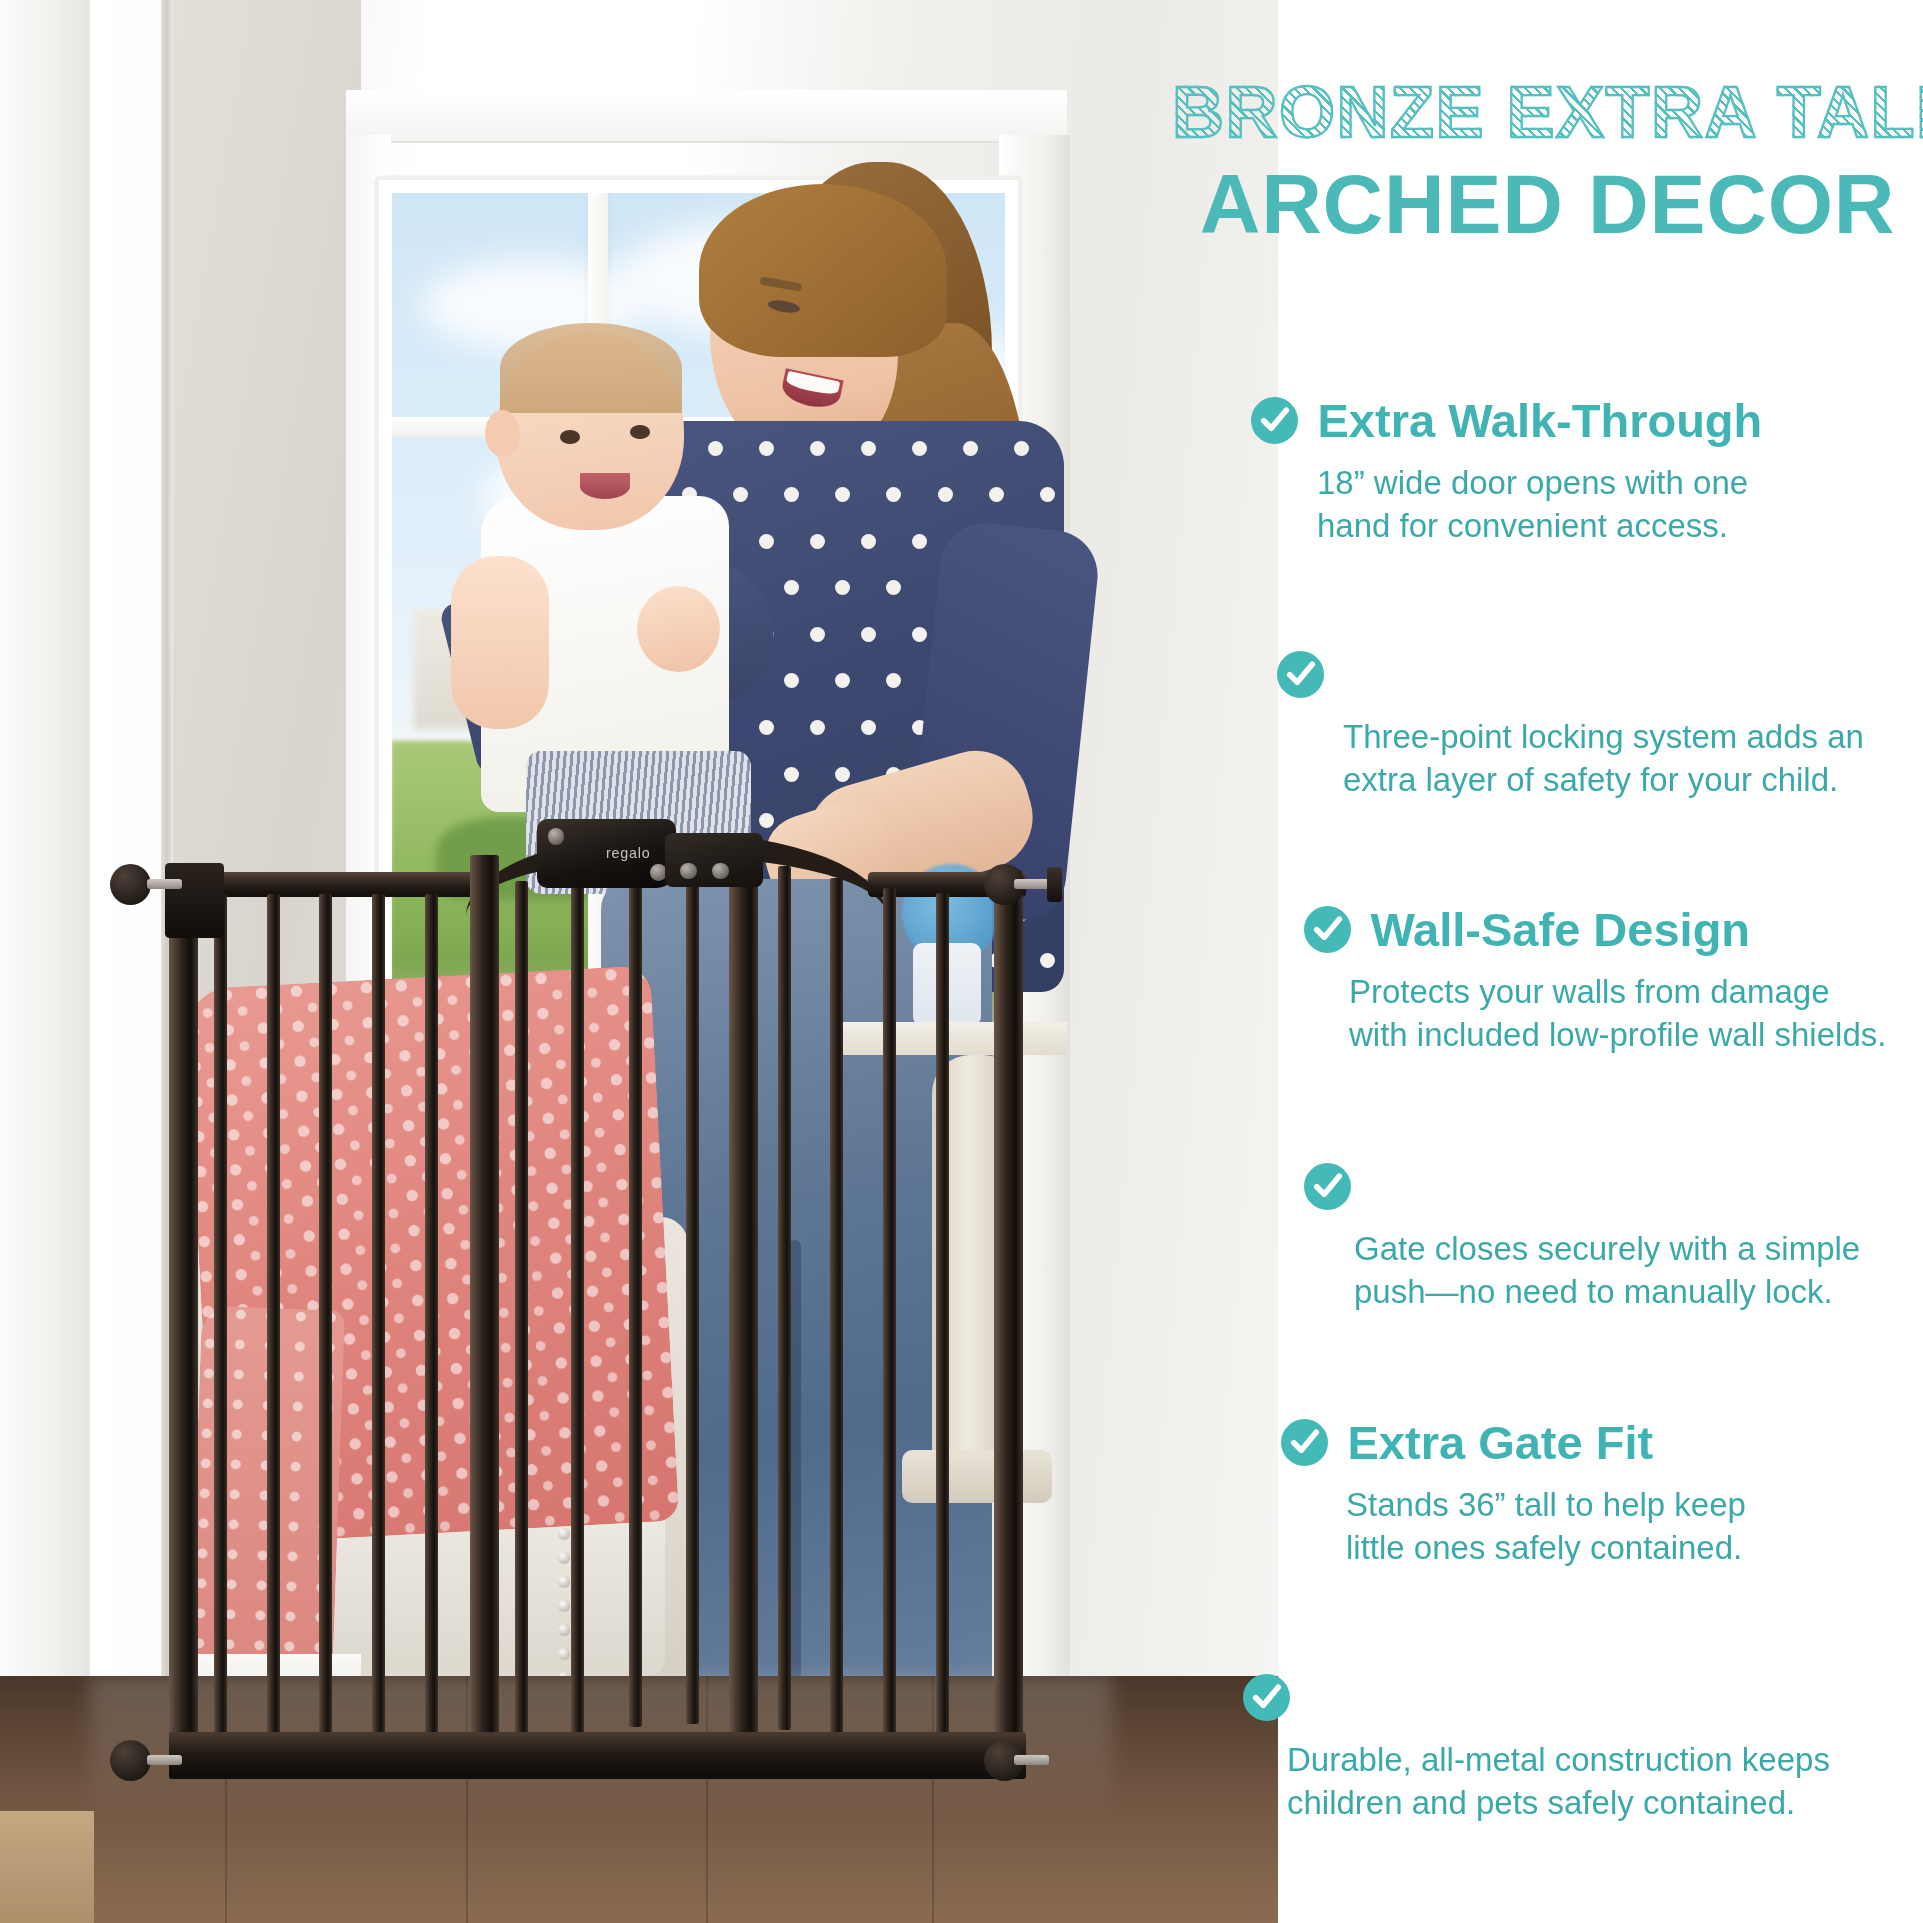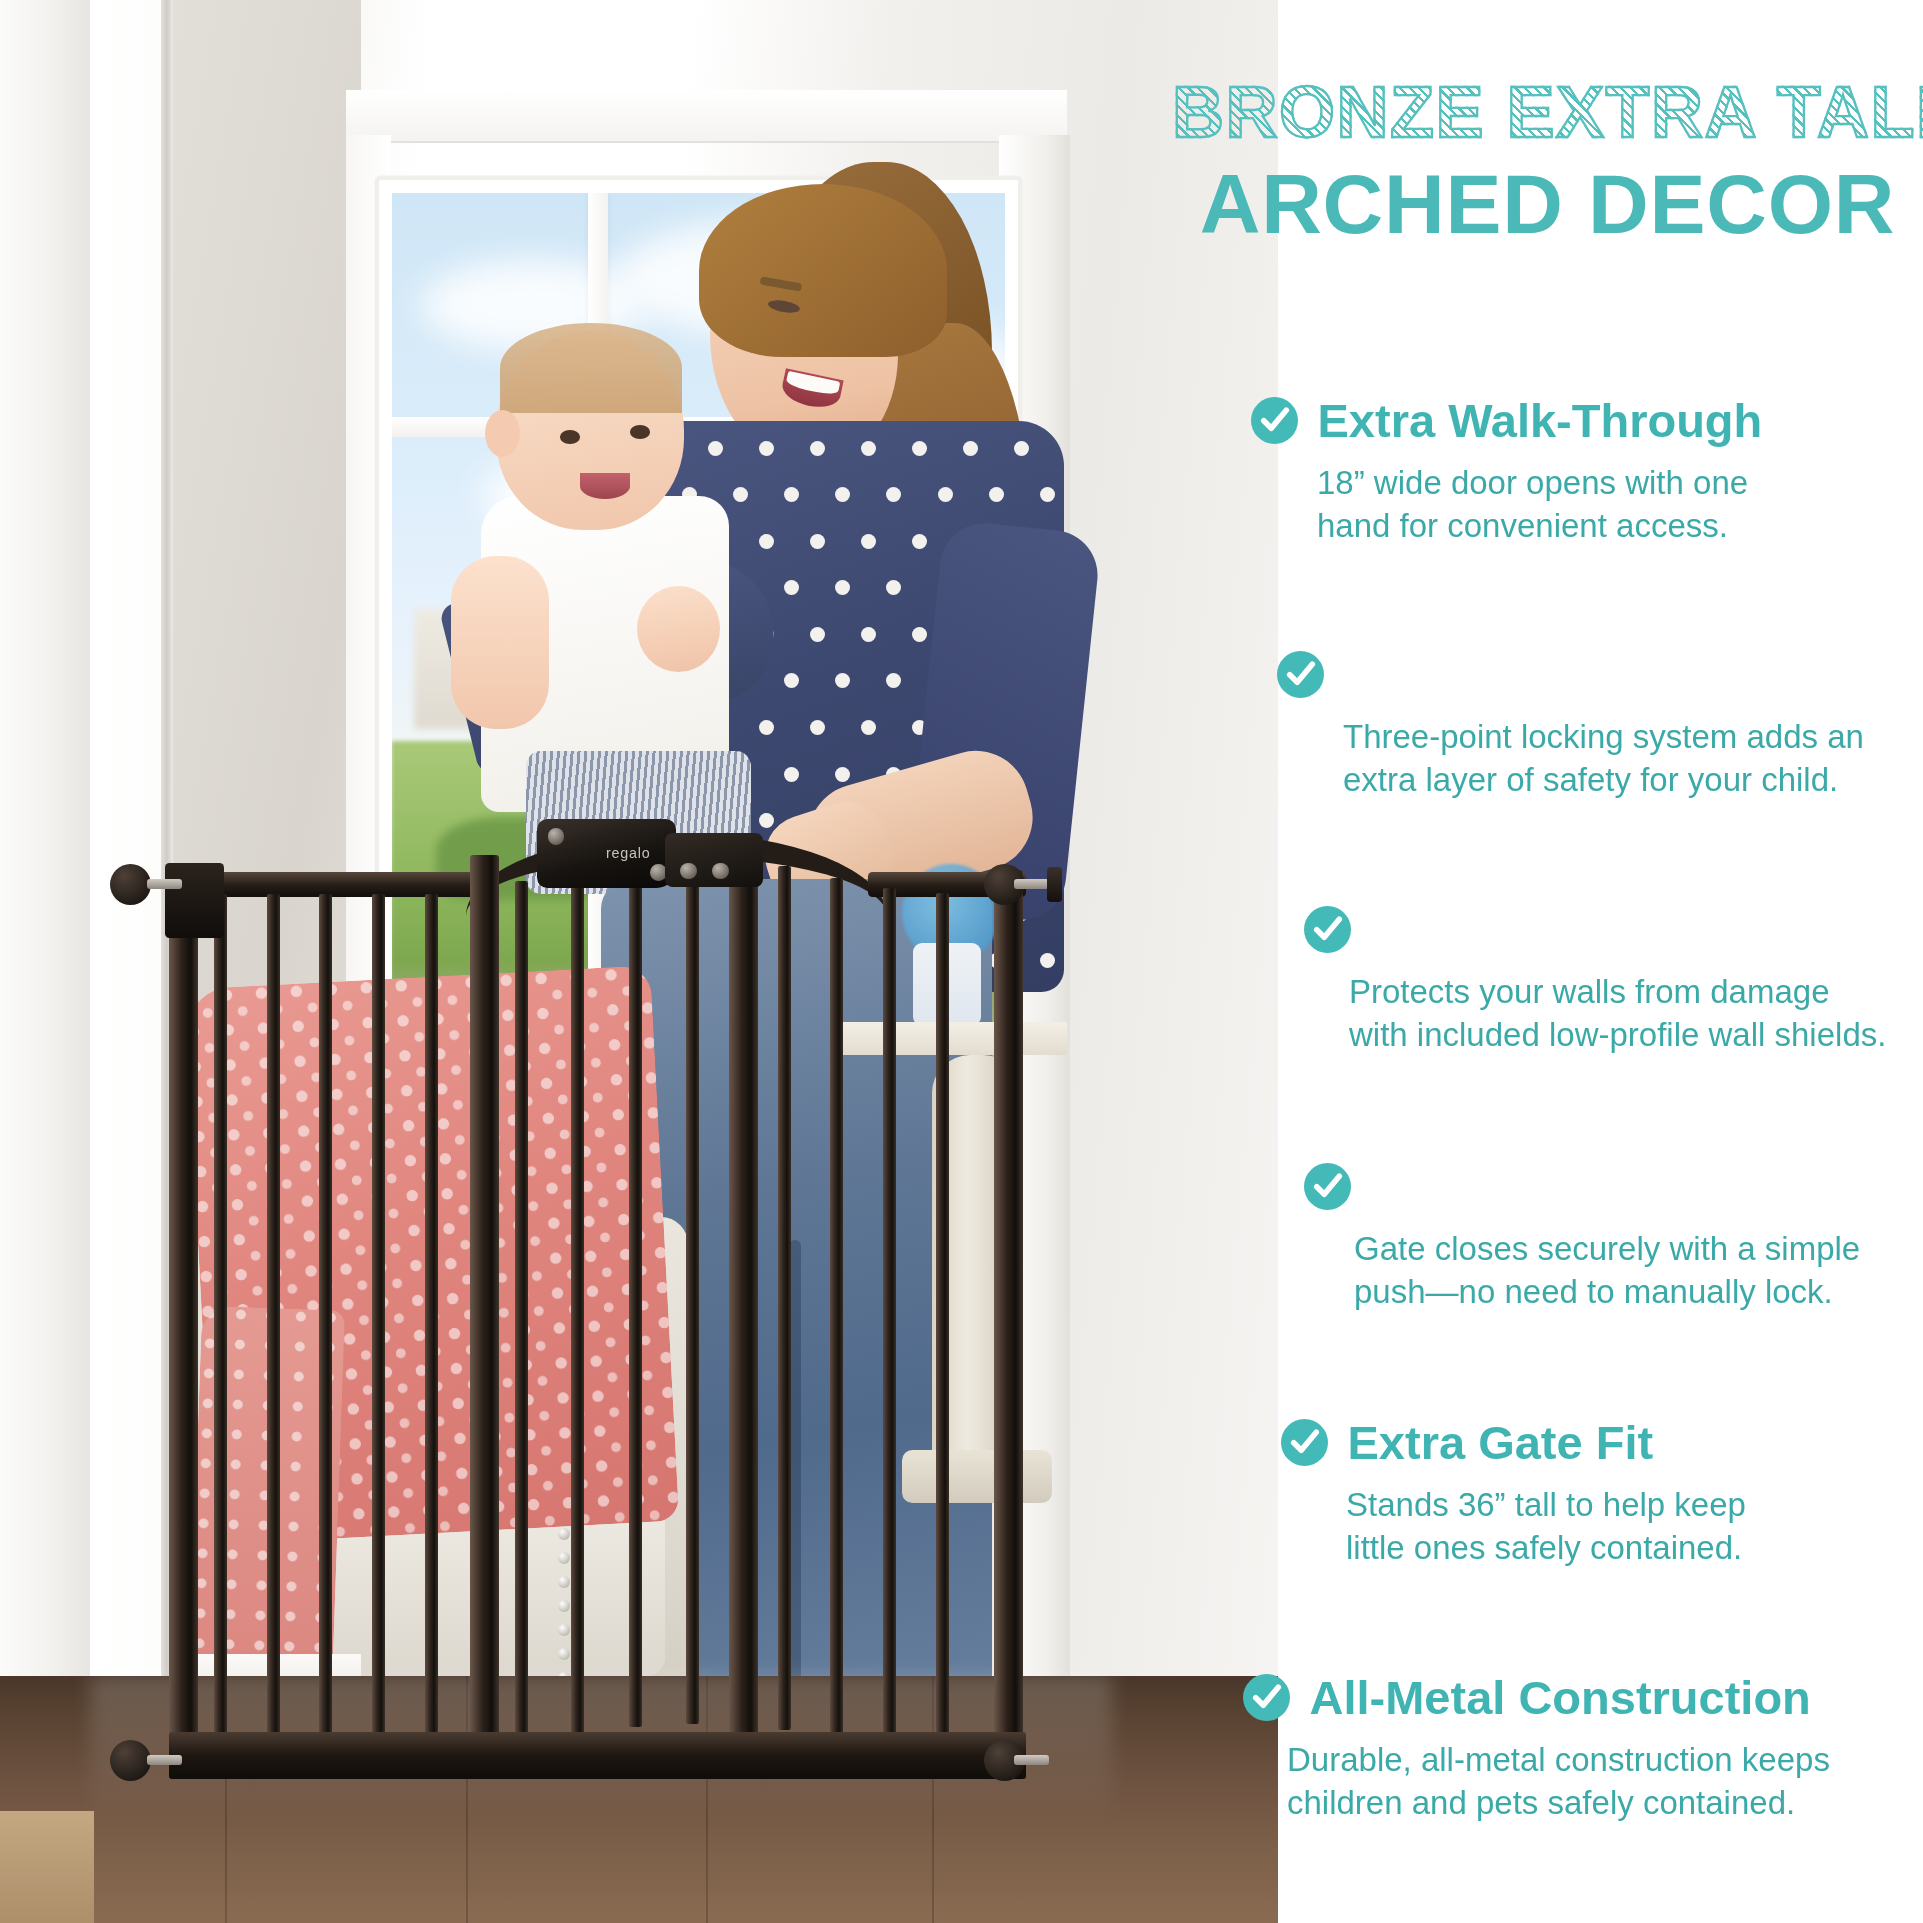--- a/index.html
+++ b/index.html
@@ -537,20 +537,21 @@
       </div>
     </div>
 
     <div class="feature" style="left:132px; top:906px;">
       <div class="feat-head">
         <span class="chk">
           <svg width="30" height="30" viewBox="0 0 40 40">
               <path d="M5 21 L15 31 L35 7" stroke="#ffffff" stroke-width="7.5" fill="none" stroke-linecap="round" stroke-linejoin="round"></path>
             </svg>
         </span>
+        <span class="feat-title">Wall-Safe Design</span>
       </div>
       <div class="feat-body" style="padding-left:45px;">
         <span>Protects your walls from damage</span>
         <span>with included low-profile wall shields.</span>
       </div>
     </div>
 
     <div class="feature" style="left:132px; top:1163px;">
       <div class="feat-head">
         <span class="chk">
@@ -580,21 +581,20 @@
       </div>
     </div>
 
     <div class="feature" style="left:71px; top:1674px;">
       <div class="feat-head">
         <span class="chk">
           <svg width="30" height="30" viewBox="0 0 40 40">
               <path d="M5 21 L15 31 L35 7" stroke="#ffffff" stroke-width="7.5" fill="none" stroke-linecap="round" stroke-linejoin="round"></path>
             </svg>
         </span>
-        <span class="feat-title">All-Metal Construction</span>
       </div>
       <div class="feat-body" style="padding-left:44px;">
         <span>Durable, all-metal construction keeps</span>
         <span>children and pets safely contained.</span>
       </div>
     </div>
 
   </div>
 </div>
 

